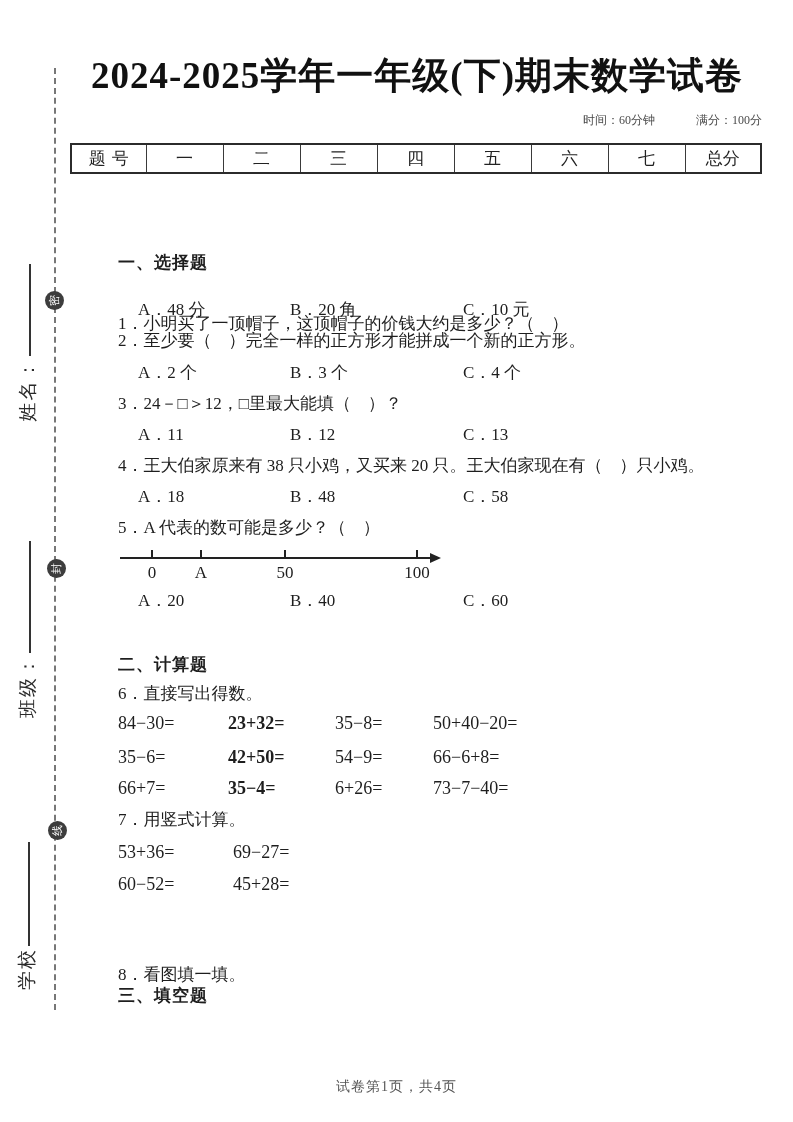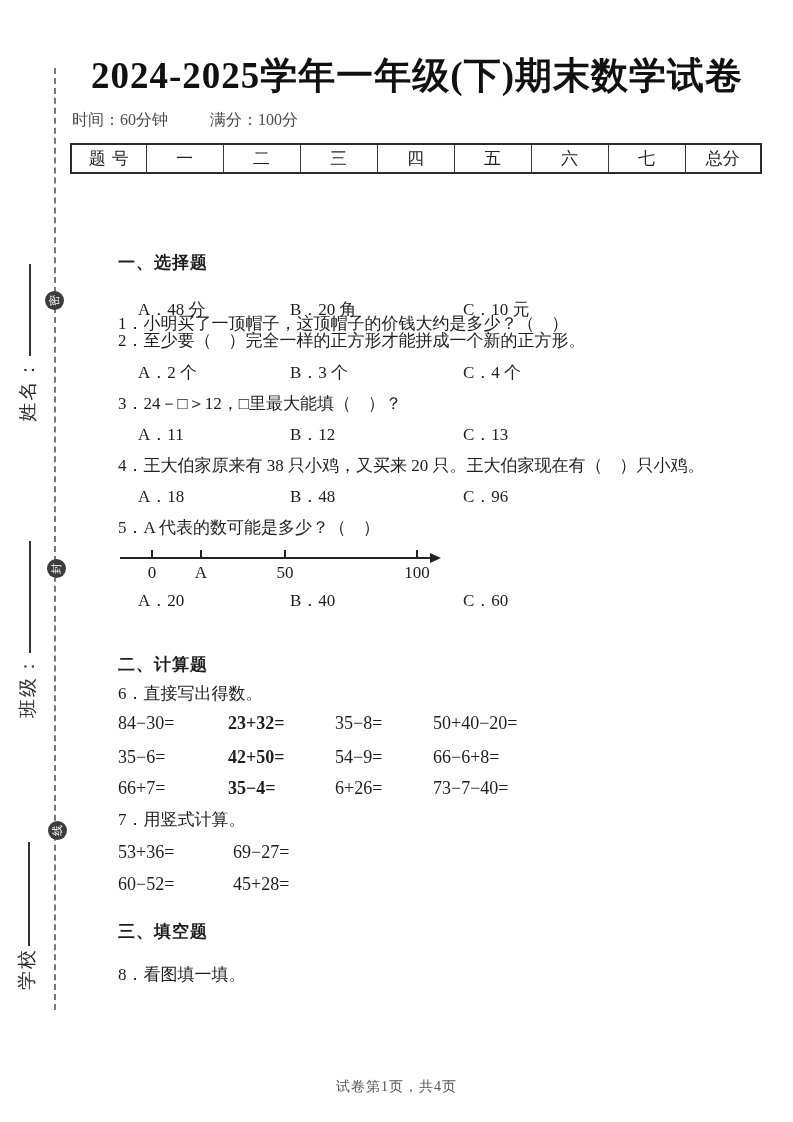--- a/index.html
+++ b/index.html
@@ -9,22 +9,22 @@
     overflow:hidden;
   }
   .abs{position:absolute;}
   
   .title{
     left:72px;top:52px;width:690px;text-align:center;
     font-size:37px;font-weight:bold;letter-spacing:1px;color:#111;
     line-height:48px;white-space:nowrap;
   }
   .meta{
-    left:72px;top:108px;width:690px;text-align:left;
-    font-size:16px;color:#4a4a4a;line-height:24px;
+    left:72px;top:108px;width:690px;text-align:right;
+    font-size:12px;color:#4a4a4a;line-height:24px;
   }
   .meta .gap{margin-left:38px;}
   
   .score-table{
     position:absolute;left:70px;top:143px;width:692px;
     border-collapse:collapse;table-layout:fixed;
     font-size:17px;color:#222;
   }
   .score-table td{
     border:1px solid #3a3a3a;height:27px;text-align:center;
@@ -154,21 +154,21 @@
 <div class="line optline" style="top:423px;width:600px;">
   <span class="opt1">A．11</span>
   <span class="opt2">B．12</span>
   <span class="opt3">C．13</span>
 </div>
 
 <div class="line" style="top:454px;">4．王大伯家原来有 38 只小鸡，又买来 20 只。王大伯家现在有（　）只小鸡。</div>
 <div class="line optline" style="top:485px;width:600px;">
   <span class="opt1">A．18</span>
   <span class="opt2">B．48</span>
-  <span class="opt3">C．96</span>
+  <span class="opt3">C．58</span>
 </div>
 
 <div class="line" style="top:516px;">5．A 代表的数可能是多少？（　）</div>
 
 <div class="abs nl-base"></div>
 <div class="abs nl-arrow"></div>
 <div class="abs nl-tick" style="left:151px;"></div>
 <div class="abs nl-tick" style="left:200px;"></div>
 <div class="abs nl-tick" style="left:284px;"></div>
 <div class="abs nl-tick" style="left:416px;"></div>
@@ -208,16 +208,16 @@
 <div class="line" style="top:808px;">7．用竖式计算。</div>
 <div class="line calcline" style="top:840px;width:600px;">
   <span class="c1">53+36=</span>
   <span class="c2b">69−27=</span>
 </div>
 <div class="line calcline" style="top:872px;width:600px;">
   <span class="c1">60−52=</span>
   <span class="c2b">45+28=</span>
 </div>
 
-<div class="line sec" style="top:920px;">三、填空题</div>
+<div class="line sec" style="top:984px;">三、填空题</div>
 <div class="line" style="top:963px;">8．看图填一填。</div>
 
 <div class="abs footer">试卷第1页，共4页</div>
 
 </body></html>

